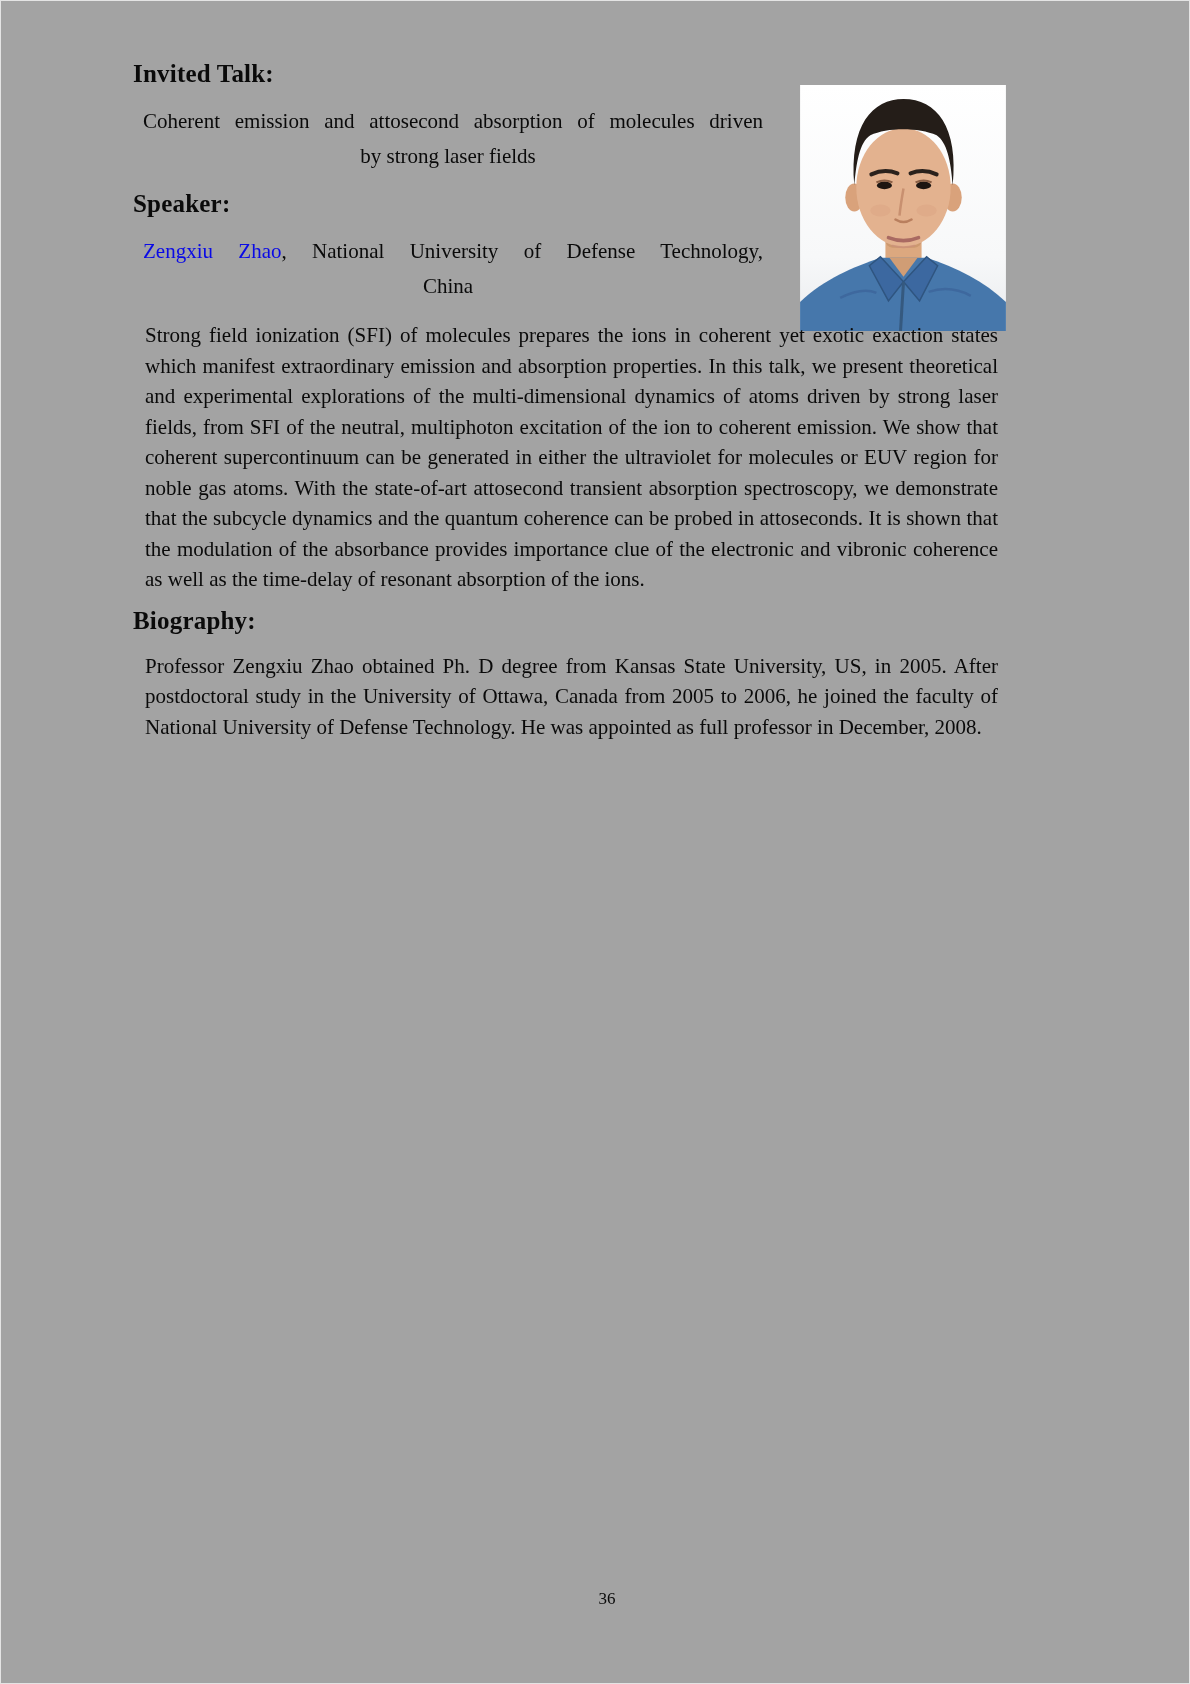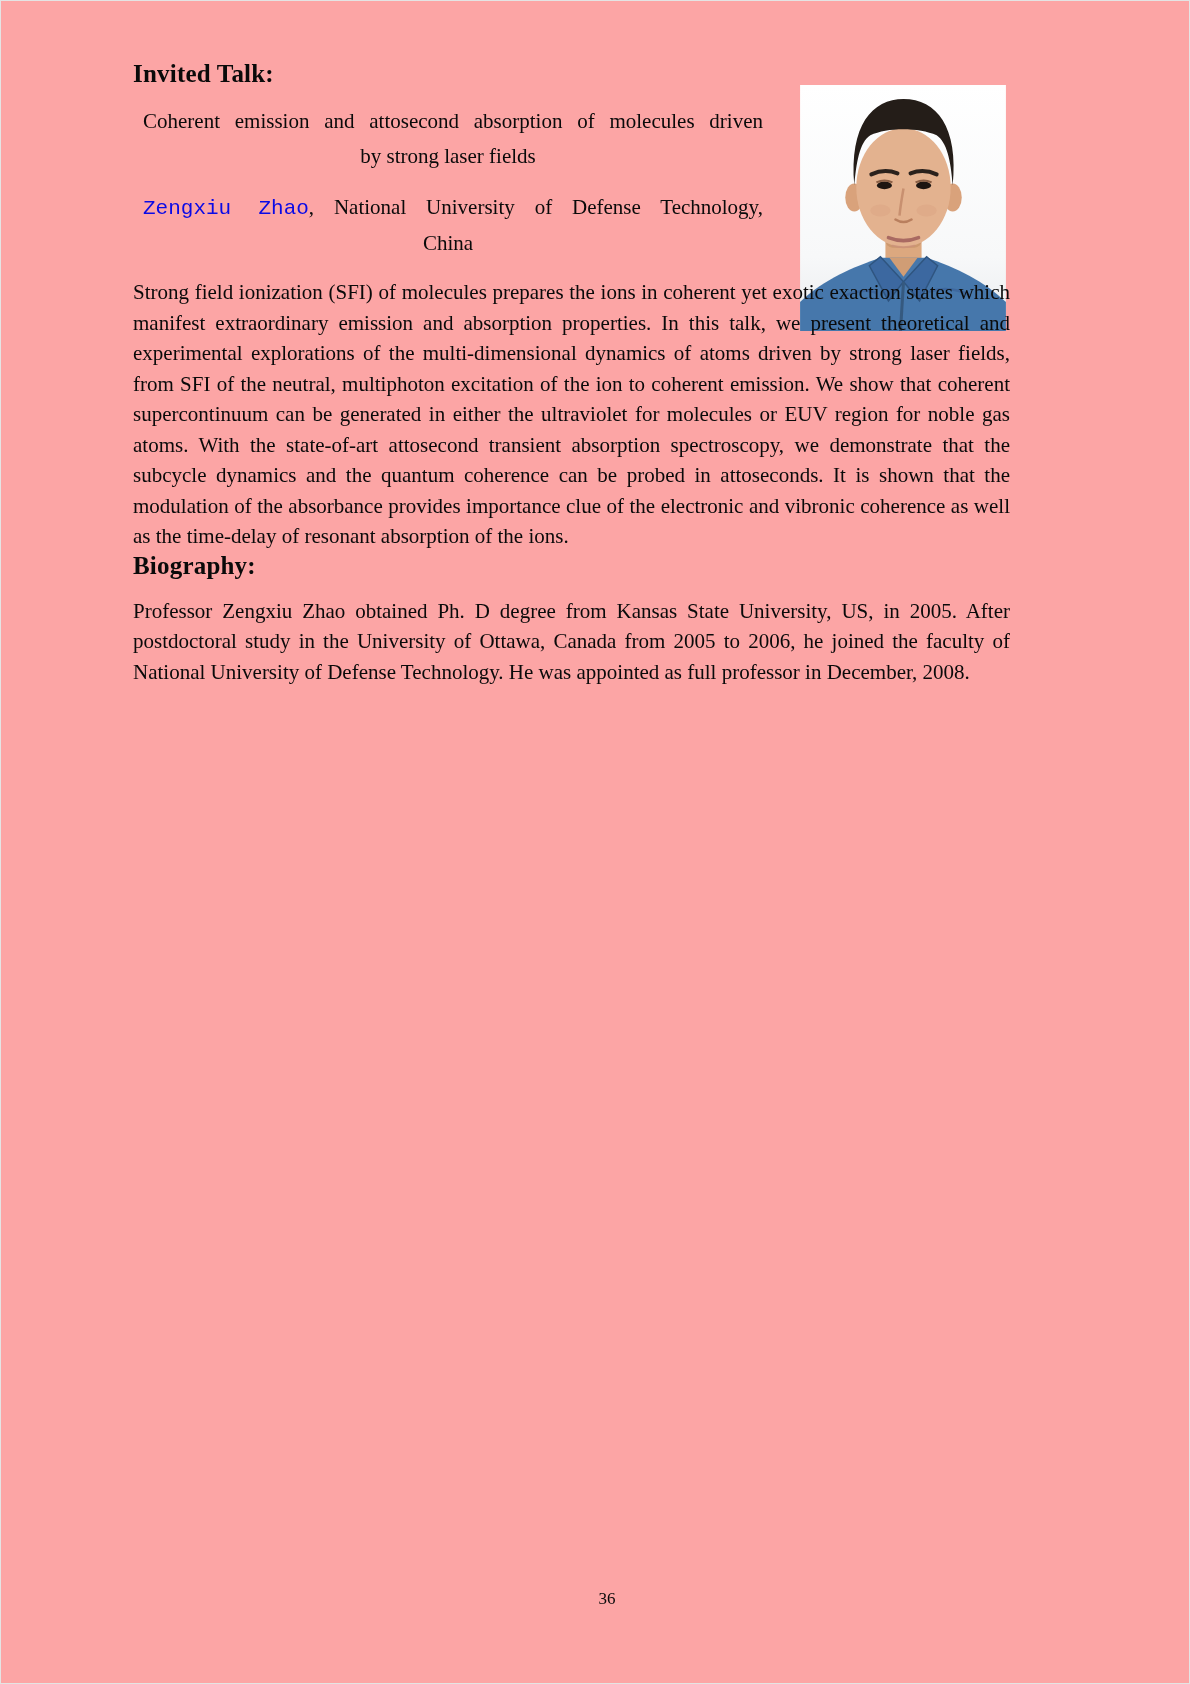--- a/index.html
+++ b/index.html
@@ -1,20 +1,20 @@
 <!DOCTYPE html>
 <html><head>
 <meta charset="utf-8">
 <style>
   html, body { margin: 0; padding: 0; background: #ffffff; }
   .page {
     position: relative;
     width: 1190px;
     height: 1684px;
-    background: #fca5a5;
+    background: #a3a3a3;
     font-family: "Liberation Serif", serif;
     color: #0a0a0a;
     overflow: hidden;
     box-shadow: inset 0 0 0 1px #e4e4e4;
   }
   .content {
     position: absolute;
     left: 133px;
     top: 60px;
     width: 877px;
@@ -38,21 +38,21 @@
   }
   .plainline { display: block; text-align: center; }
   .indent { text-indent: 10px; }
   .speaker-name { cursor: pointer; }
   .heading-gap { margin-top: 48px; }
   .bio-gap { margin-top: 24px; }
   .body-text {
     font-size: 21px;
     line-height: 30.5px;
     text-align: justify;
-    margin: 0;
+    margin: 12px;
   }
   .photo {
     position: absolute;
     left: 800px;
     top: 85px;
     width: 206px;
     height: 246px;
   }
   .photo svg { display: block; width: 100%; height: 100%; }
   .page-number {
@@ -120,23 +120,24 @@
 
   <div class="content">
 
     <h2 class="sec-heading">Invited Talk:</h2>
 
     <p class="para top-text">
       <span class="jline indent">Coherent emission and attosecond absorption of molecules driven</span>
       <span class="plainline">by strong laser fields</span>
     </p>
 
+    <h2 class="sec-heading">Speaker:</h2>
 
     <p class="para top-text">
-      <span class="jline indent"><span class="speaker-name" style="color: rgb(10, 10, 230); font-family: Liberation Mono, monospace;">Zengxiu Zhao</span><span>, National University of Defense Technology,</span></span>
+      <span class="jline indent"><span class="speaker-name" style="color: rgb(10, 10, 230);">Zengxiu Zhao</span><span>, National University of Defense Technology,</span></span>
       <span class="plainline">China</span>
     </p>
 
 
     <p class="body-text">Strong field ionization (SFI) of molecules prepares the ions in coherent yet exotic exaction states which manifest extraordinary emission and absorption properties. In this talk, we present theoretical and experimental explorations of the multi-dimensional dynamics of atoms driven by strong laser fields, from SFI of the neutral, multiphoton excitation of the ion to coherent emission. We show that coherent supercontinuum can be generated in either the ultraviolet for molecules or EUV region for noble gas atoms. With the state-of-art attosecond transient absorption spectroscopy, we demonstrate that the subcycle dynamics and the quantum coherence can be probed in attoseconds. It is shown that the modulation of the absorbance provides importance clue of the electronic and vibronic coherence as well as the time-delay of resonant absorption of the ions.</p>
 
     <h2 class="sec-heading bio-gap">Biography:</h2>
 
     <p class="body-text">Professor Zengxiu Zhao obtained Ph. D degree from Kansas State University, US, in 2005. After postdoctoral study in the University of Ottawa, Canada from 2005 to 2006, he joined the faculty of National University of Defense Technology. He was appointed as full professor in December, 2008.</p>
 

